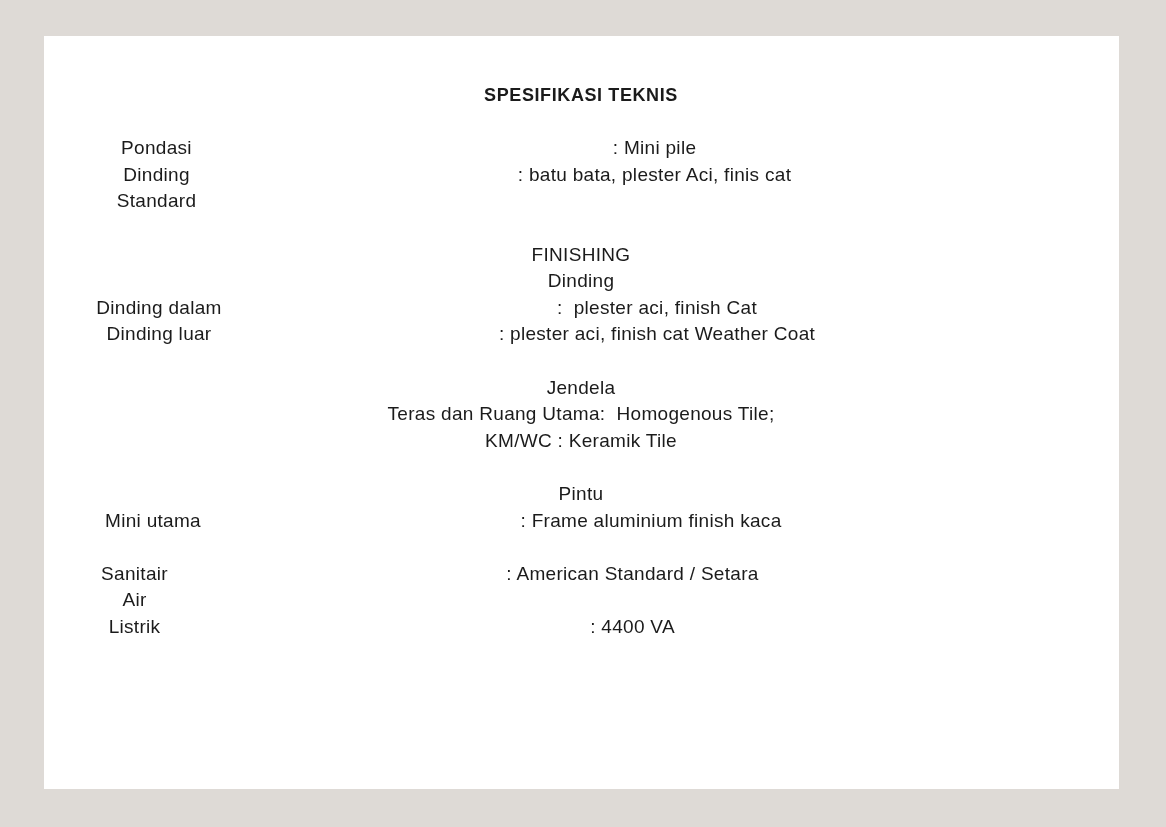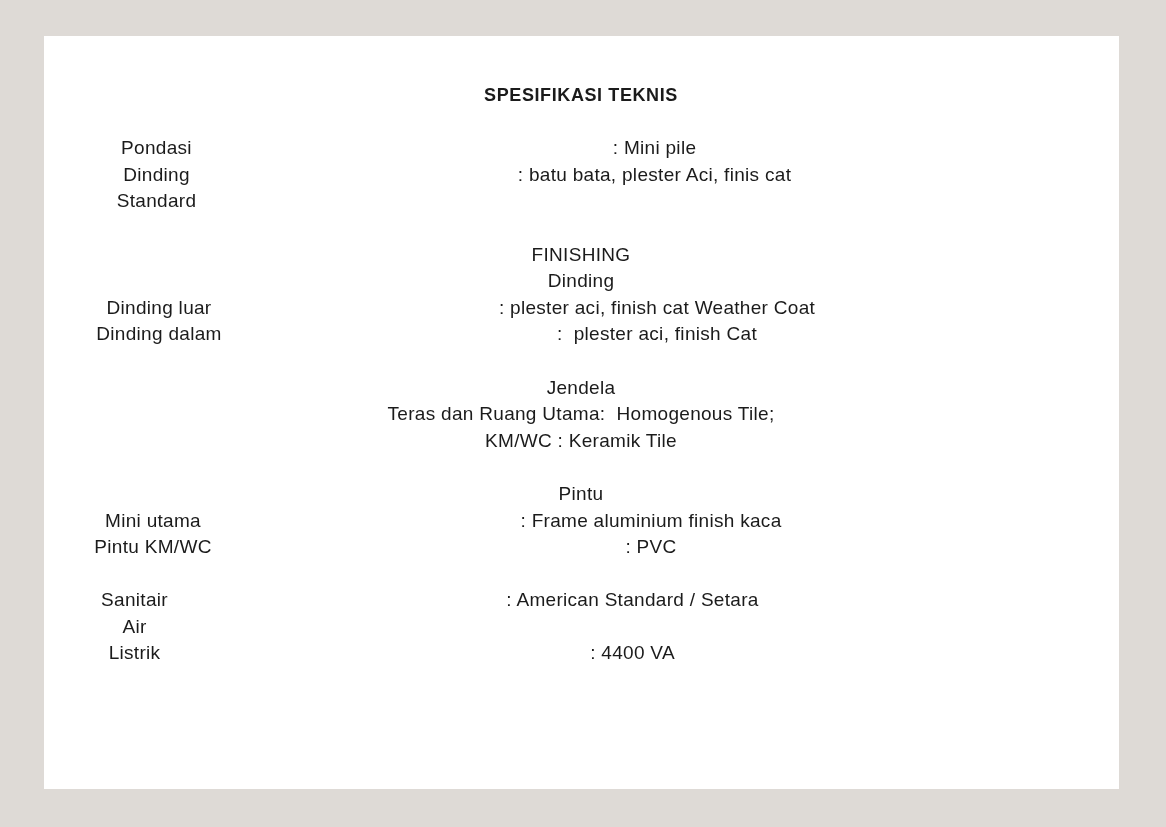--- a/index.html
+++ b/index.html
@@ -67,45 +67,41 @@
       </div>
       <div class="row">
         <span class="label">Standard</span>
       </div>
     </section>
 
     <section class="sec sec-finishing">
       <div class="line">FINISHING</div>
       <div class="line">Dinding</div>
       <div class="row">
+        <span class="label">Dinding dalam</span>
+        <span class="value">:  plester aci, finish Cat</span>
+      </div>
+      <div class="row">
         <span class="label">Dinding luar</span>
         <span class="value">: plester aci, finish cat Weather Coat</span>
-      </div>
-      <div class="row">
-        <span class="label">Dinding dalam</span>
-        <span class="value">:  plester aci, finish Cat</span>
       </div>
     </section>
 
     <section class="sec sec-lantai">
       <div class="line">Jendela</div>
       <div class="line">Teras dan Ruang Utama:  Homogenous Tile;</div>
       <div class="line">KM/WC : Keramik Tile</div>
     </section>
 
 
     <section class="sec sec-pintu">
       <div class="line">Pintu</div>
       <div class="row">
         <span class="label">Mini utama</span>
         <span class="value">: Frame aluminium finish kaca</span>
-      </div>
-      <div class="row">
-        <span class="label">Pintu KM/WC</span>
-        <span class="value">: PVC</span>
       </div>
     </section>
 
     <section class="sec sec-utilitas">
       <div class="row">
         <span class="label">Sanitair</span>
         <span class="value">: American Standard / Setara</span>
       </div>
       <div class="row">
         <span class="label">Air</span>

